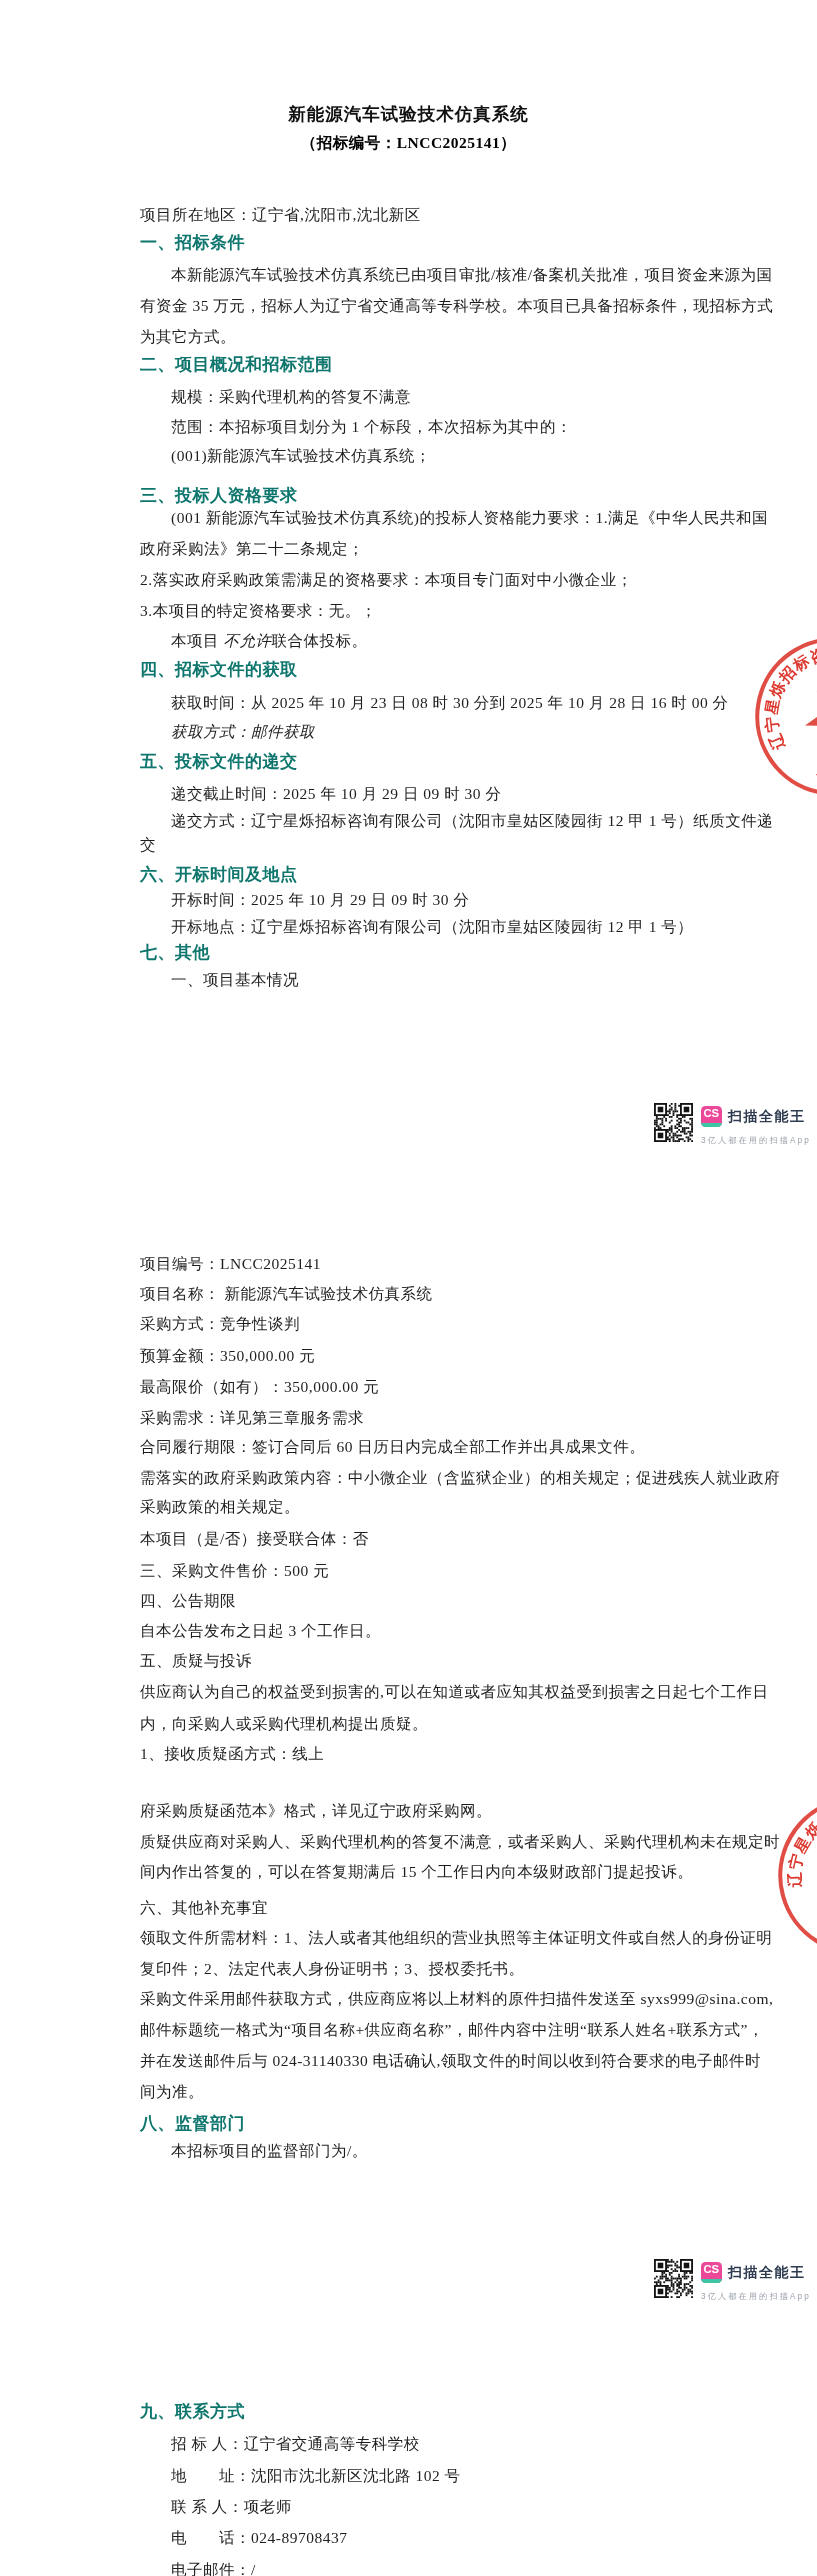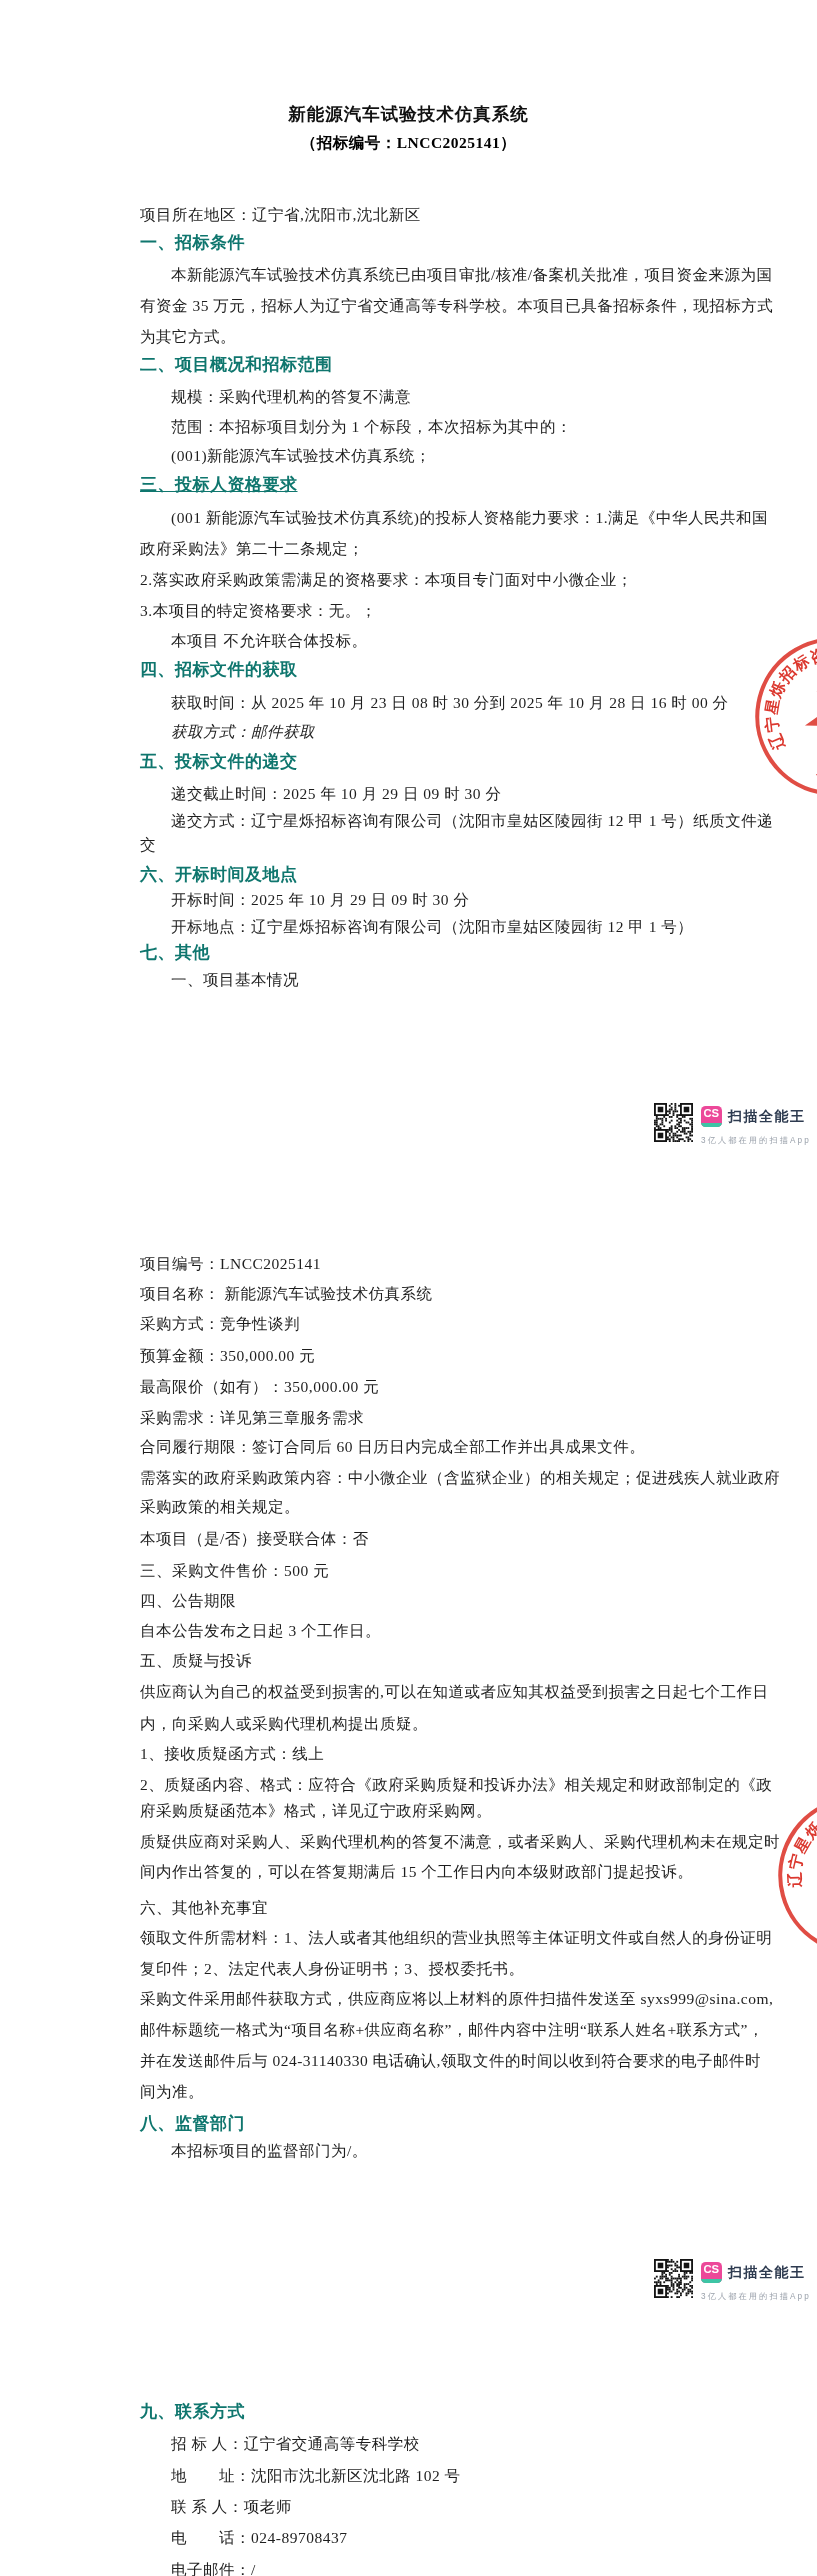--- a/index.html
+++ b/index.html
@@ -1,20 +1,20 @@
 <!DOCTYPE html>
 <html style="font-size:8.2px"><head>
 <meta charset="utf-8">
 <style>
   html,body{margin:0;padding:0;background:#ffffff;}
   .page{position:relative;width:817px;height:3468px;background:#ffffff;overflow:hidden;
         font-family:"Liberation Serif","DejaVu Serif",serif;color:#1e1e1e;}
   .ln{position:absolute;font-size:15.5px;line-height:1.2;white-space:pre;letter-spacing:0.5px;}
   .hd{font-weight:bold;font-size:17px;color:#0f766e;}
-  .it{margin-top:7px;}
+  .it{font-style:italic;margin-top:7px;}
   .title{position:absolute;left:0;width:100%;text-align:center;font-weight:bold;font-size:17.5px;color:#111;letter-spacing:1px;}
   .subtitle{position:absolute;left:0;width:100%;text-align:center;font-weight:bold;font-size:15.5px;color:#000000;letter-spacing:0.5px;}
   
   .wm{position:absolute;left:654px;width:165px;height:47px;}
   .wm .qr{position:absolute;left:0;top:0;width:39px;height:39px;}
   .wm .csicon{position:absolute;left:47px;top:3.1px;width:20.6px;height:20.6px;border-radius:4.6px;
               background:#ec4899;overflow:hidden;}
   .wm .csicon span{position:absolute;left:0;top:1px;width:100%;text-align:center;color:#fff;
               font-family:"Liberation Sans",sans-serif;font-weight:bold;font-size:11.3px;}
   .wm .csicon i{position:absolute;left:0;bottom:0;width:100%;height:4.1px;background:#3dc5a5;}
@@ -34,21 +34,21 @@
 
   <div class="ln" style="left:140px;top:206px;">项目所在地区：辽宁省,沈阳市,沈北新区</div>
   <div class="ln hd" style="left:140px;top:233px;">一、招标条件</div>
   <div class="ln" style="left:171px;top:266px;">本新能源汽车试验技术仿真系统已由项目审批/核准/备案机关批准，项目资金来源为国</div>
   <div class="ln" style="left:140px;top:297px;">有资金 35 万元，招标人为辽宁省交通高等专科学校。本项目已具备招标条件，现招标方式</div>
   <div class="ln" style="left:140px;top:328px;">为其它方式。</div>
   <div class="ln hd" style="left:140px;top:355px;">二、项目概况和招标范围</div>
   <div class="ln" style="left:171px;top:388px;">规模：采购代理机构的答复不满意</div>
   <div class="ln" style="left:171px;top:418px;">范围：本招标项目划分为 1 个标段，本次招标为其中的：</div>
   <div class="ln" style="left:171px;top:447px;">(001)新能源汽车试验技术仿真系统；</div>
-  <div class="ln hd" style="left:140px;top:475px;text-decoration:underline;">三、投标人资格要求</div>
+  <div class="ln hd" style="left:140px;top:486px;">三、投标人资格要求</div>
   <div class="ln" style="left:171px;top:509px;">(001 新能源汽车试验技术仿真系统)的投标人资格能力要求：1.满足《中华人民共和国</div>
   <div class="ln" style="left:140px;top:540px;">政府采购法》第二十二条规定；</div>
   <div class="ln" style="left:140px;top:571px;">2.落实政府采购政策需满足的资格要求：本项目专门面对中小微企业；</div>
   <div class="ln" style="left:140px;top:602px;">3.本项目的特定资格要求：无。；</div>
   <div class="ln" style="left:171px;top:632px;"><span>本项目 </span><span class="it">不允许</span><span>联合体投标。</span></div>
   <div class="ln hd" style="left:140px;top:660px;">四、招标文件的获取</div>
   <div class="ln" style="left:171px;top:694px;">获取时间：从 2025 年 10 月 23 日 08 时 30 分到 2025 年 10 月 28 日 16 时 00 分</div>
   <div class="ln" style="left:171px;top:723px;font-style:italic;">获取方式：邮件获取</div>
   <div class="ln hd" style="left:140px;top:752px;">五、投标文件的递交</div>
   <div class="ln" style="left:171px;top:785px;">递交截止时间：2025 年 10 月 29 日 09 时 30 分</div>
@@ -70,21 +70,20 @@
   <div class="ln" style="left:140px;top:1469px;">需落实的政府采购政策内容：中小微企业（含监狱企业）的相关规定；促进残疾人就业政府</div>
   <div class="ln" style="left:140px;top:1498px;">采购政策的相关规定。</div>
   <div class="ln" style="left:140px;top:1530px;">本项目（是/否）接受联合体：否</div>
   <div class="ln" style="left:140px;top:1562px;">三、采购文件售价：500 元</div>
   <div class="ln" style="left:140px;top:1592px;">四、公告期限</div>
   <div class="ln" style="left:140px;top:1622px;">自本公告发布之日起 3 个工作日。</div>
   <div class="ln" style="left:140px;top:1652px;">五、质疑与投诉</div>
   <div class="ln" style="left:140px;top:1683px;">供应商认为自己的权益受到损害的,可以在知道或者应知其权益受到损害之日起七个工作日</div>
   <div class="ln" style="left:140px;top:1715px;">内，向采购人或采购代理机构提出质疑。</div>
   <div class="ln" style="left:140px;top:1745px;">1、接收质疑函方式：线上</div>
-  <div class="ln" style="left:140px;top:1776px;">2、质疑函内容、格式：应符合《政府采购质疑和投诉办法》相关规定和财政部制定的《政</div>
   <div class="ln" style="left:140px;top:1802px;">府采购质疑函范本》格式，详见辽宁政府采购网。</div>
   <div class="ln" style="left:140px;top:1833px;">质疑供应商对采购人、采购代理机构的答复不满意，或者采购人、采购代理机构未在规定时</div>
   <div class="ln" style="left:140px;top:1863px;">间内作出答复的，可以在答复期满后 15 个工作日内向本级财政部门提起投诉。</div>
   <div class="ln" style="left:140px;top:1899px;">六、其他补充事宜</div>
   <div class="ln" style="left:140px;top:1929px;">领取文件所需材料：1、法人或者其他组织的营业执照等主体证明文件或自然人的身份证明</div>
   <div class="ln" style="left:140px;top:1960px;">复印件；2、法定代表人身份证明书；3、授权委托书。</div>
   <div class="ln" style="left:140px;top:1990px;">采购文件采用邮件获取方式，供应商应将以上材料的原件扫描件发送至 syxs999@sina.com,</div>
   <div class="ln" style="left:140px;top:2021px;">邮件标题统一格式为“项目名称+供应商名称”，邮件内容中注明“联系人姓名+联系方式”，</div>
   <div class="ln" style="left:140px;top:2052px;">并在发送邮件后与 024-31140330 电话确认,领取文件的时间以收到符合要求的电子邮件时</div>
   <div class="ln" style="left:140px;top:2083px;">间为准。</div>

